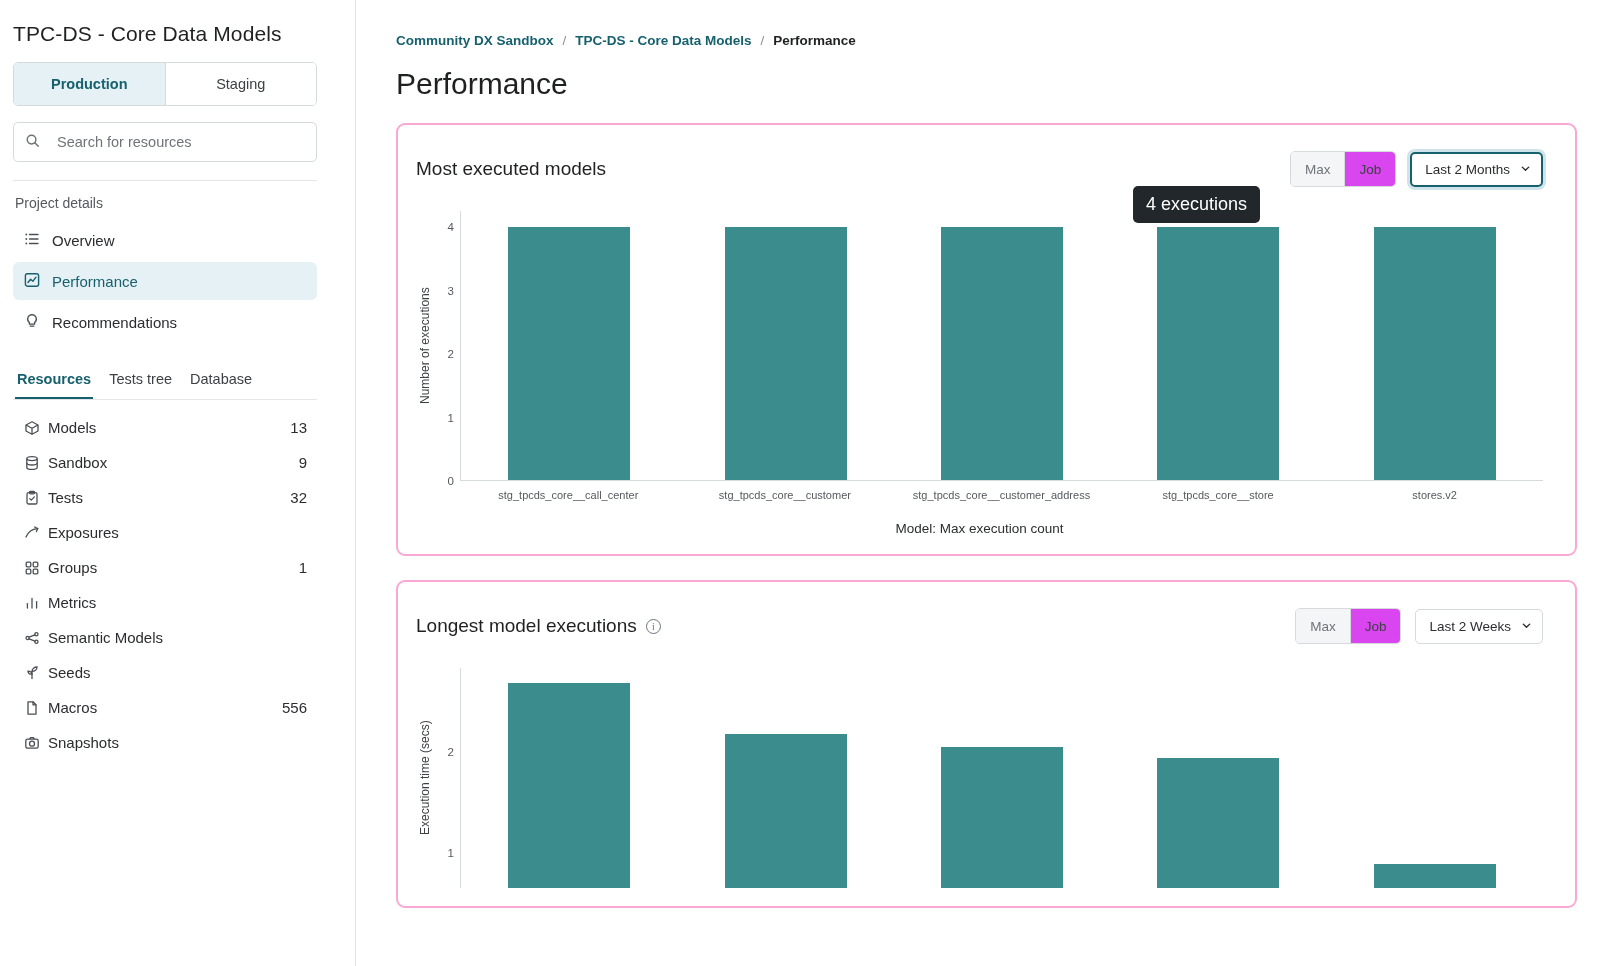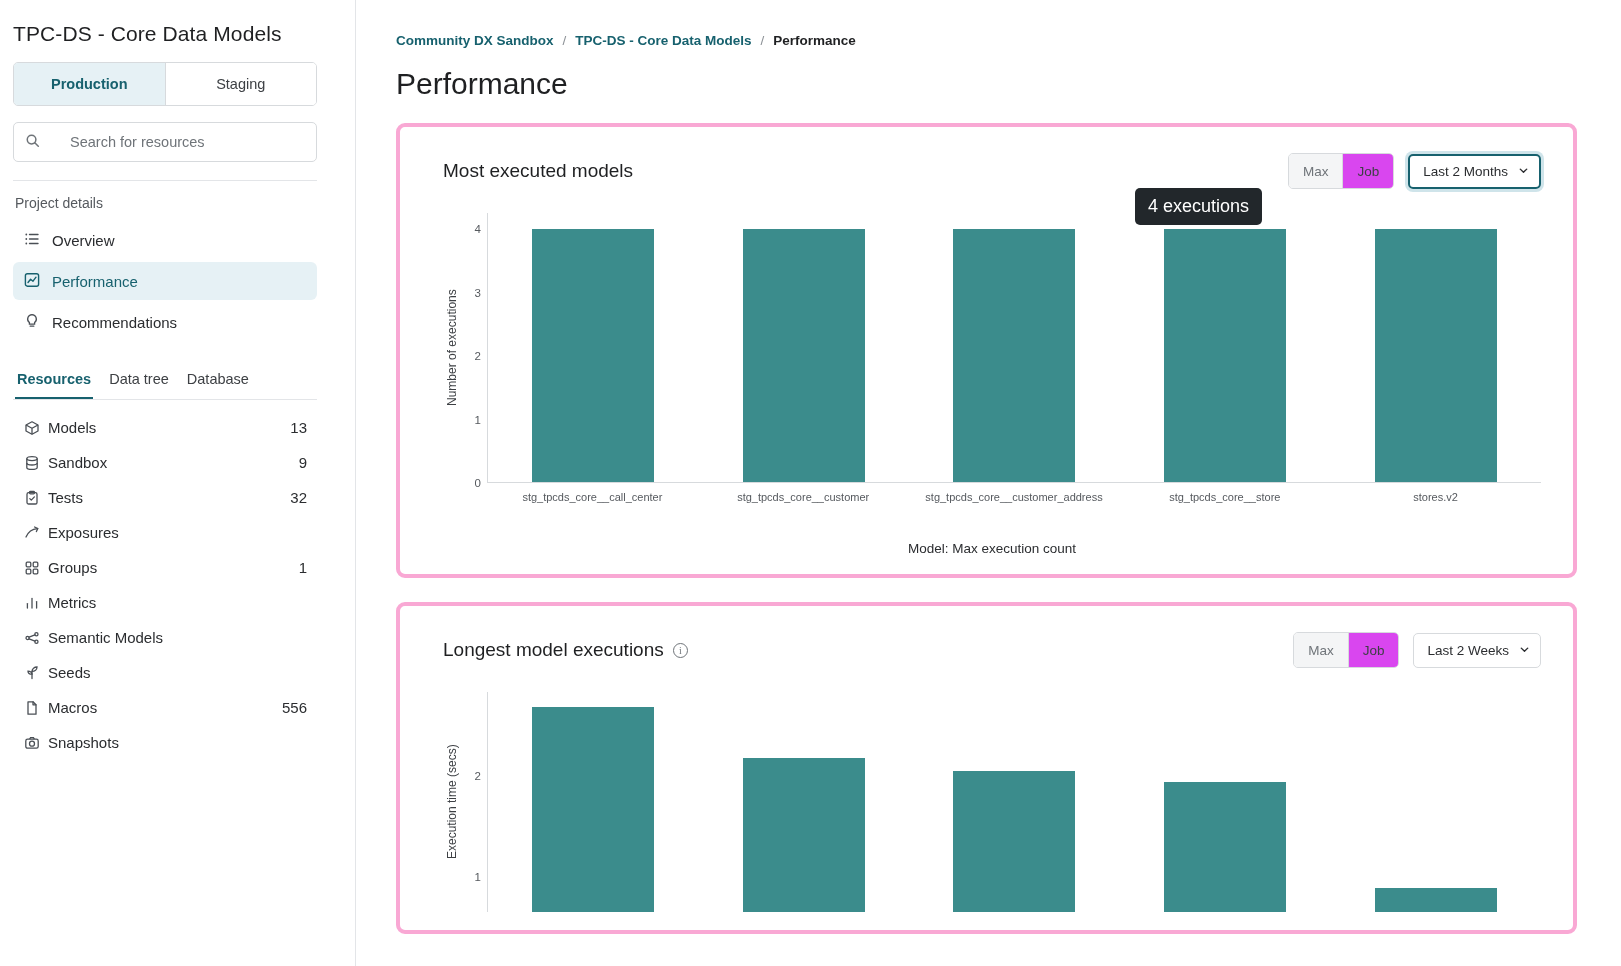--- a/index.html
+++ b/index.html
@@ -51,21 +51,21 @@
     border-right: 1px solid #d7dadd;
   }
   .env-stag { background: #fff; color: #3d4044; }
 
   .search-box {
     width: 304px; height: 40px;
     border: 1px solid #d7dadd;
     border-radius: 5px;
     display: flex; align-items: center;
     padding: 0 11px;
-    gap: 28px;
+    gap: 15px;
     margin-bottom: 18px;
   }
   .search-box input {
     border: none; outline: none;
     font-size: 14.5px;
     font-family: "Liberation Sans", sans-serif;
     color: #3d4044;
     width: 100%;
     background: transparent;
   }
@@ -148,24 +148,24 @@
   .breadcrumb .crumb.current { color: #1f2022; }
 
   .page-title {
     font-size: 30px;
     color: #1f2022;
     margin: 19px 0 22px 0;
     font-weight: normal;
   }
 
   .card {
-    border: 4px solid #f9a8d4;
+    border: 2px solid #f9a8d4;
     border-radius: 9px;
     background: #fff;
-    padding: 26px 32px 18px 43px;
+    padding: 26px 32px 18px 18px;
     margin-bottom: 24px;
     position: relative;
   }
   .card-head {
     display: flex; align-items: center; justify-content: space-between;
   }
   .card-title {
     font-size: 19px;
     color: #1f2022;
     display: flex; align-items: center; gap: 9px;
@@ -269,21 +269,21 @@
     flex: 1;
     text-align: center;
     font-size: 11px;
     color: #55595e;
     padding-top: 8px;
   }
   .x-axis-title {
     text-align: center;
     font-size: 13.5px;
     color: #2b2d30;
-    margin-top: 38px;
+    margin-top: 20px;
   }
   .info-icon {
     width: 15px; height: 15px;
     border: 1.4px solid #6f7479;
     border-radius: 50%;
     display: inline-flex; align-items: center; justify-content: center;
     font-size: 10px; color: #6f7479;
     font-family: "Liberation Serif", serif;
   }
 </style>
@@ -343,21 +343,21 @@
         <svg width="16" height="16" viewBox="0 0 16 16" stroke="#4a4f55" stroke-width="1.3" fill="none" stroke-linecap="round">
           <path d="M8 1.6a4.4 4.4 0 0 0-2.6 7.9v1.6h5.2V9.5A4.4 4.4 0 0 0 8 1.6z"></path>
             <line x1="6.2" y1="13.2" x2="9.8" y2="13.2"></line>
         </svg>
       </span>
       <span>Recommendations</span>
     </div>
 
     <div class="tabs">
       <div class="tab active">Resources</div>
-      <div class="tab">Data tree</div>
+      <div class="tab">Tests tree</div>
       <div class="tab">Database</div>
     </div>
 
     <div class="res-list">
 
       <div class="res-row">
         <span class="ricon">
           <svg width="16" height="16" viewBox="0 0 16 16" stroke="#4a4f55" stroke-width="1.3" fill="none" stroke-linejoin="round">
             <path d="M8 1.8 14 5v6L8 14.2 2 11V5z"></path>
               <path d="M2 5l6 3.2L14 5"></path>

